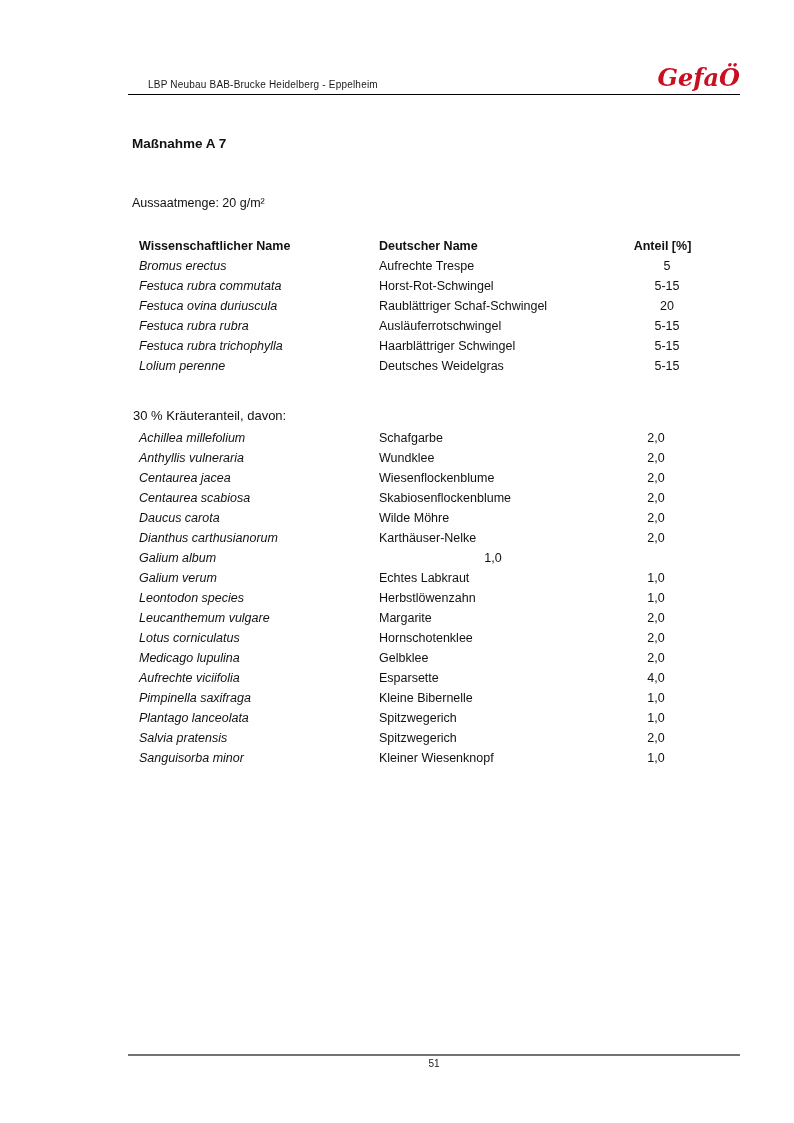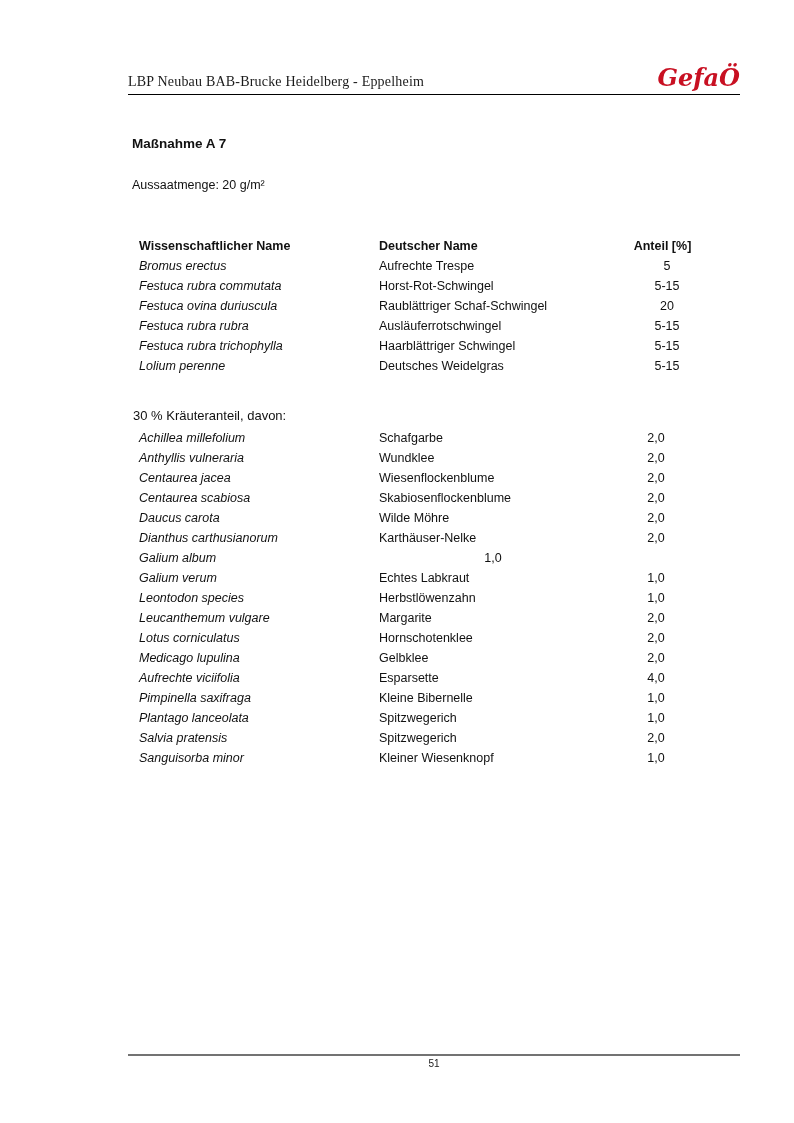--- a/index.html
+++ b/index.html
@@ -14,41 +14,41 @@
     margin:0 auto;
   }
 
   
   .hdr {
     position:absolute; left:128px; top:55px; width:612px; height:40px;
     border-bottom:1.5px solid #000;
     display:flex; justify-content:space-between; align-items:flex-end;
   }
   .running-title {
-    font-size:14px; letter-spacing:0.2px; color:#1a1a1a;
-    margin-left:0; padding-bottom:4px;font-family:Liberation Serif, serif;
+    font-size:10px; letter-spacing:0.2px; color:#1a1a1a;
+    margin-left:20px; padding-bottom:4px;
   }
   .logo {
     font-family:"DejaVu Serif", serif;
     font-style:italic; font-weight:bold;
     font-size:24px; line-height:26px;
     padding-bottom:3px;
   }
 
   
   .measure-title {
     position:absolute; left:132px; top:135px;
     font-size:13.5px; font-weight:bold; line-height:17px;
   }
   .subtitle {
     position:absolute; left:132px; top:176px;
     font-size:12.5px; font-weight:bold; line-height:16px;
   }
   .seeding-rate {
-    position:absolute; left:132px; top:177px;
+    position:absolute; left:132px; top:195px;
     font-size:12.5px; line-height:16px;
   }
 
   
   .tbl { position:absolute; left:139px; top:236px; width:566px; }
   .row {
     display:grid;
     grid-template-columns:240px 241px 85px;
     line-height:20px; font-size:12.5px;
   }

